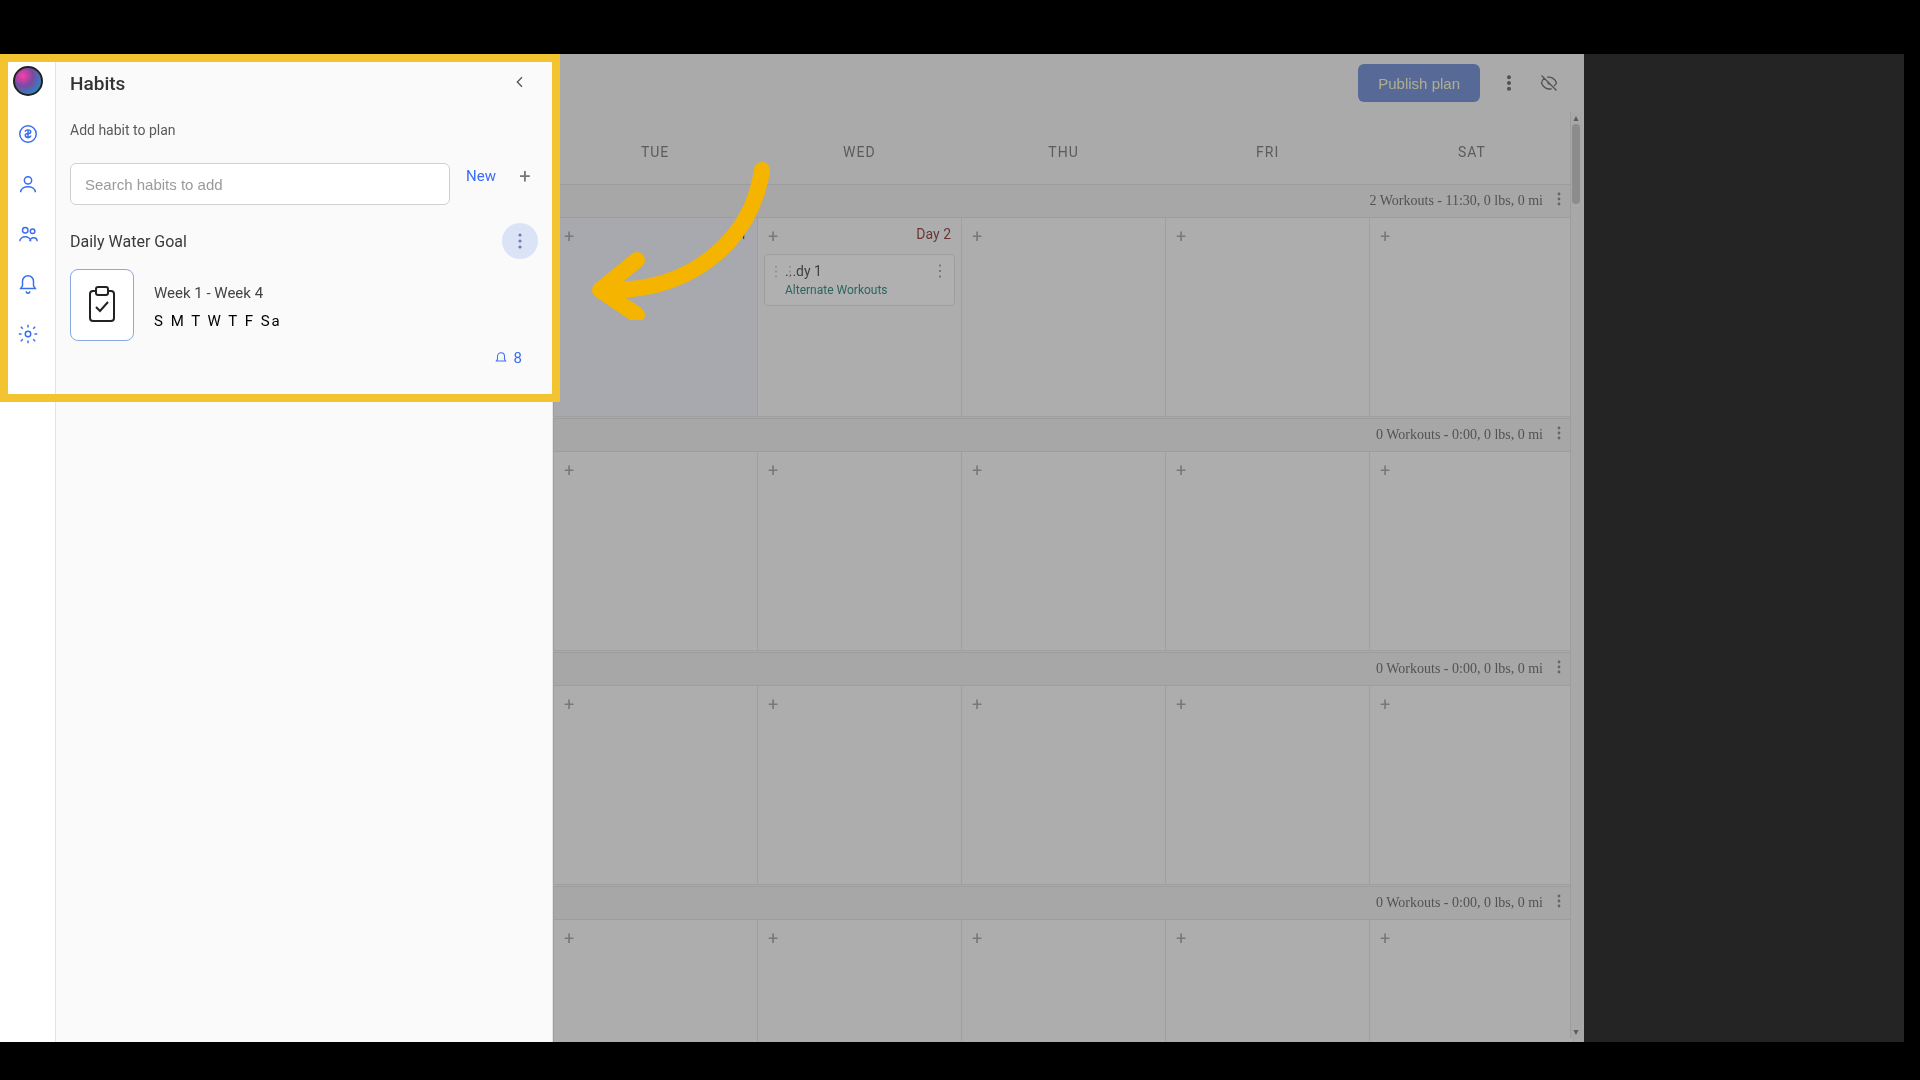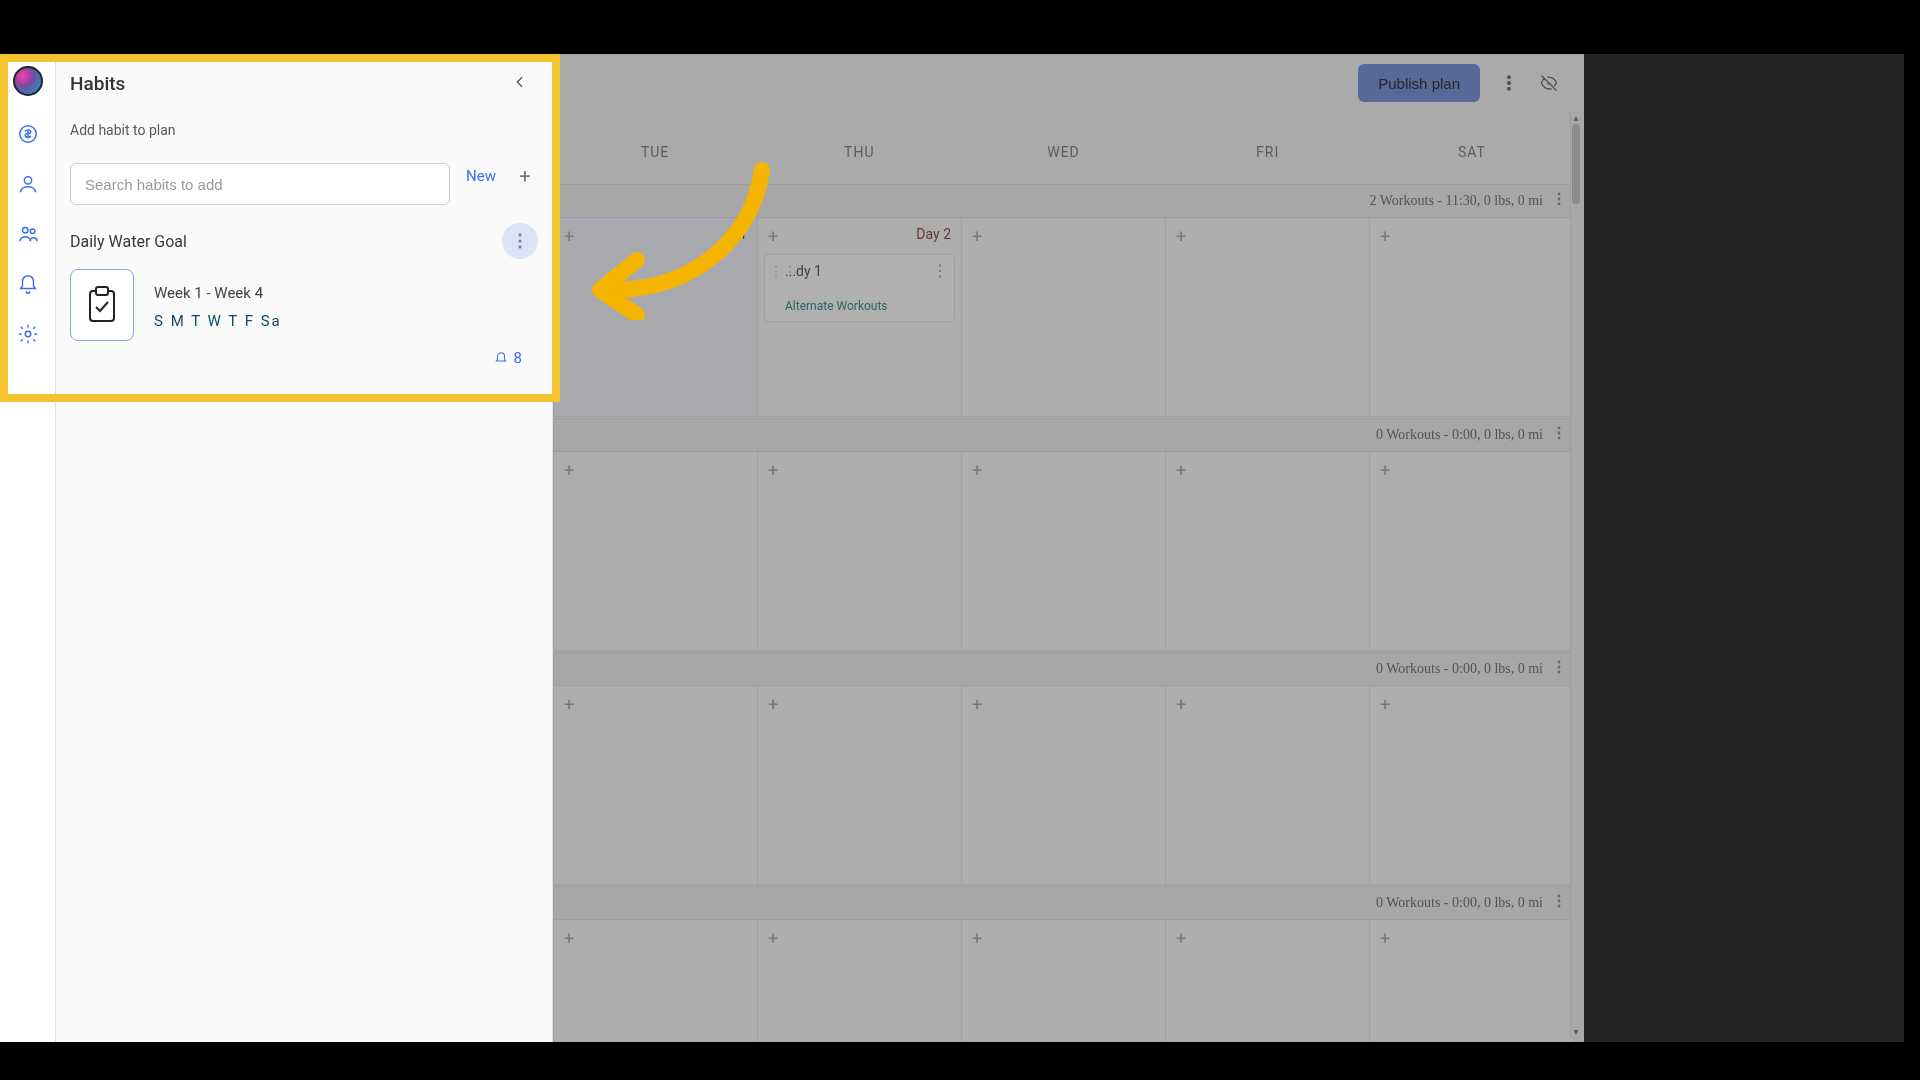--- a/index.html
+++ b/index.html
@@ -93,37 +93,37 @@
 .dots-pill svg { width:4px; height:16px; }
 
 .habit-card-body { display:flex; gap:20px; align-items:center; }
 .habit-icon-box {
   width:64px; height:72px; border:1.5px solid #8aa8e6; border-radius:8px; background:#fff;
   display:flex; align-items:center; justify-content:center;
 }
 .habit-icon-box svg { width:32px; height:40px; }
 .habit-meta { display:flex; flex-direction:column; gap:10px; padding-top:4px; }
 .habit-weeks { font-size:15px; color:#444; }
-.habit-days { font-size:15px; color:#0c4a6e; letter-spacing:2px; }
+.habit-days { font-size:15px; color:#000000; letter-spacing:2px; }
 
 .reminder-row { display:flex; justify-content:flex-end; align-items:center; gap:6px; padding:8px 16px 0 0; color:#3a6df0; font-size:15px; }
 .reminder-row svg { width:14px; height:14px; stroke:#3a6df0; fill:none; stroke-width:1.8; }
 
 
 .calendar {
   position:absolute; top:0; left:553px; right:0; height:100%;
   background:#f5f5f5;
 }
 .cal-topbar {
   position:absolute; top:0; left:0; right:0; height:58px;
   display:flex; align-items:center; justify-content:flex-end;
   padding-right:24px; gap:18px;
 }
 .publish-btn {
-  background:#5c7fd1; color:#000000; border:none; border-radius:6px;
+  background:#5c7fd1; color:#fef9c3; border:none; border-radius:6px;
   height:38px; padding:0 20px; font-size:15px; cursor:pointer;
 }
 .top-icon { width:22px; height:22px; cursor:pointer; display:flex; align-items:center; justify-content:center; color:#555; }
 .top-icon svg { width:20px; height:20px; stroke:#555; fill:none; stroke-width:1.6; }
 
 .days-header {
   position:absolute; top:90px; left:0; right:10px; height:40px;
   display:flex;
 }
 .day-head { flex:1; text-align:center; font-size:14px; color:#666; letter-spacing:1px; }
@@ -166,21 +166,21 @@
 
 .workout-card {
   position:absolute; top:36px; left:6px; right:6px;
   background:#fff; border:1px solid #ddd; border-radius:4px;
   padding:8px 8px 8px 20px;
   min-height:48px;
 }
 .workout-card .handle {
   position:absolute; left:4px; top:8px; width:10px; color:#bbb; font-size:14px;
 }
-.wc-title { font-size:14px; color:#333; margin-bottom:20px; }
+.wc-title { font-size:14px; color:#333; margin-bottom:4px; }
 .wc-sub { font-size:12px; color:#0f766e; }
 .wc-dots { position:absolute; top:6px; right:6px; cursor:pointer; color:#888; }
 
 
 .annotation-arrow {
   position:absolute;
   top:160px; left:582px;
   width:200px; height:160px;
   z-index:80;
   pointer-events:none;
@@ -301,22 +301,22 @@
       </div>
       <div class="top-icon">
         <svg viewBox="0 0 24 24">
             <path d="M3 3l18 18M10.6 10.6A3 3 0 0013.4 13.4M9.9 5.1A10 10 0 0121 12a14 14 0 01-3.1 3.6M6.1 6.1A14 14 0 003 12a10 10 0 0012.1 6.9"></path>
           </svg>
       </div>
     </div>
 
     <div class="days-header" id="days-header">
         <div class="day-head">TUE</div>
+        <div class="day-head">WED</div>
         <div class="day-head">THU</div>
-        <div class="day-head">WED</div>
         <div class="day-head">FRI</div>
         <div class="day-head">SAT</div>
       </div>
 
     <div class="weeks-wrap" id="weeks-wrap">
         <div class="week-row">
           <div class="week-summary">
             <span class="week-summary-text">2 Workouts - 11:30, 0 lbs, 0 mi</span>
             <span class="week-dots"><svg width="4" height="14" viewBox="0 0 4 14">
                 <circle cx="2" cy="2" r="1.4" fill="#777"></circle>

